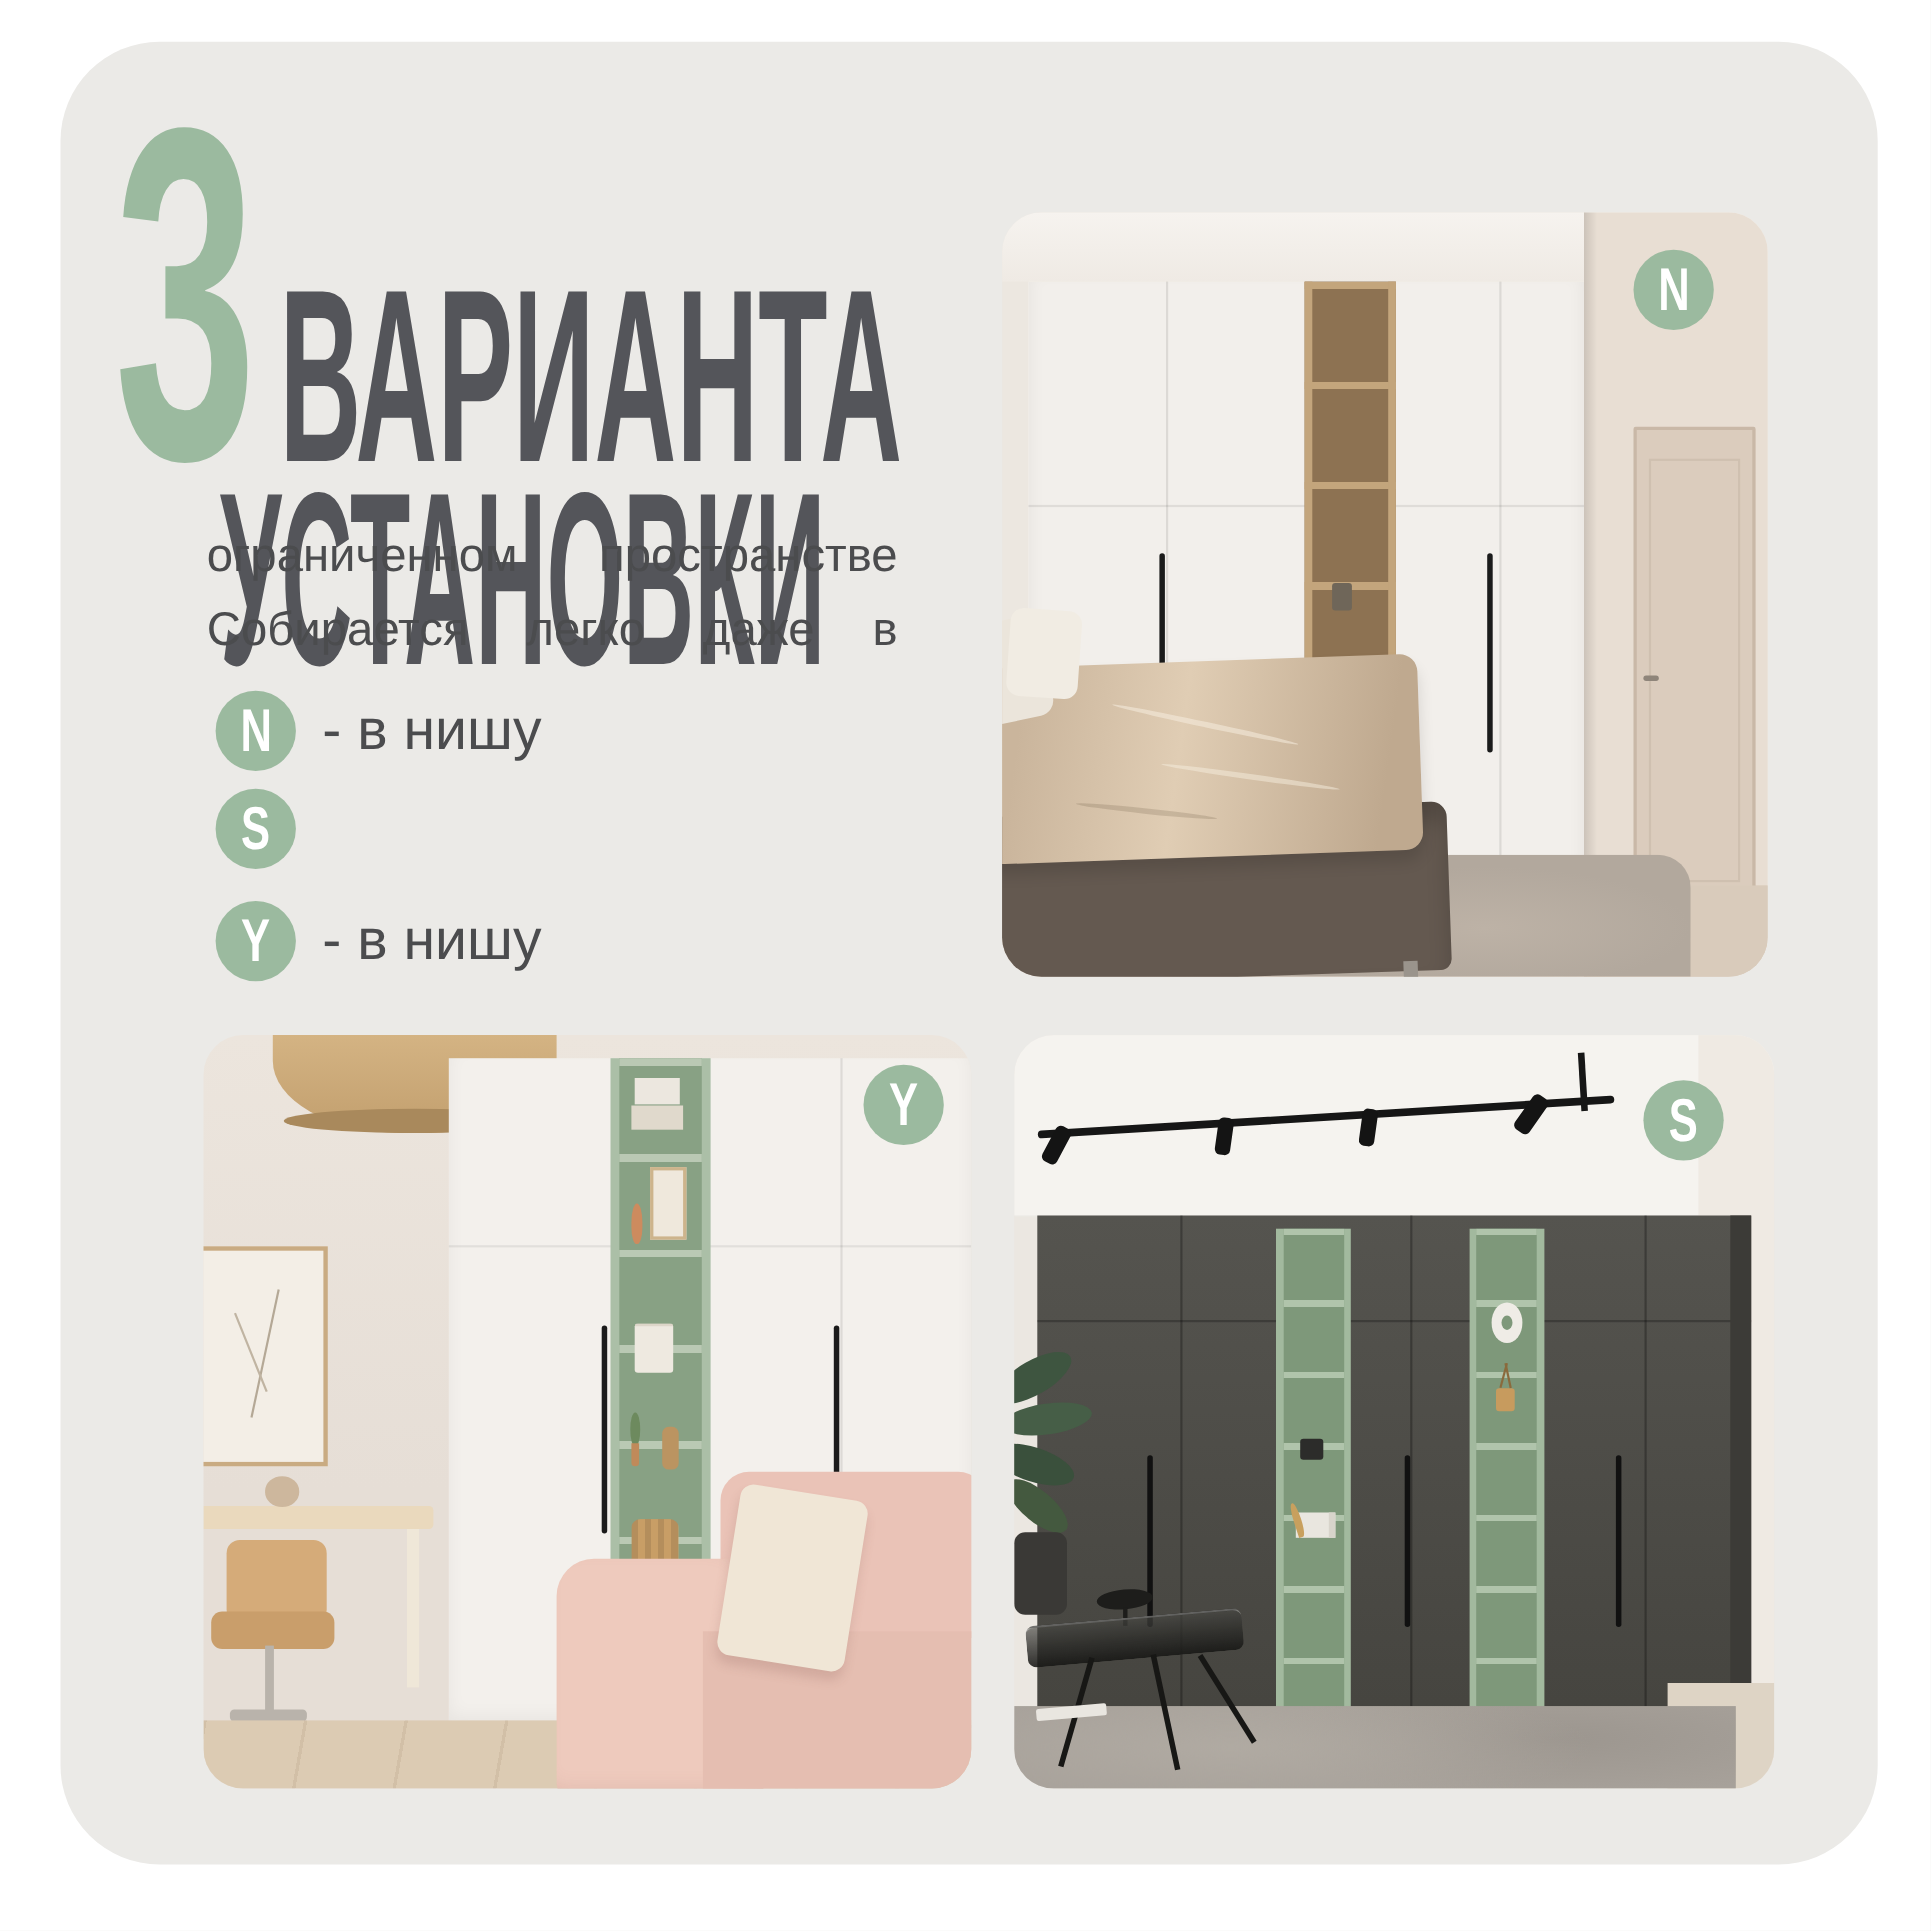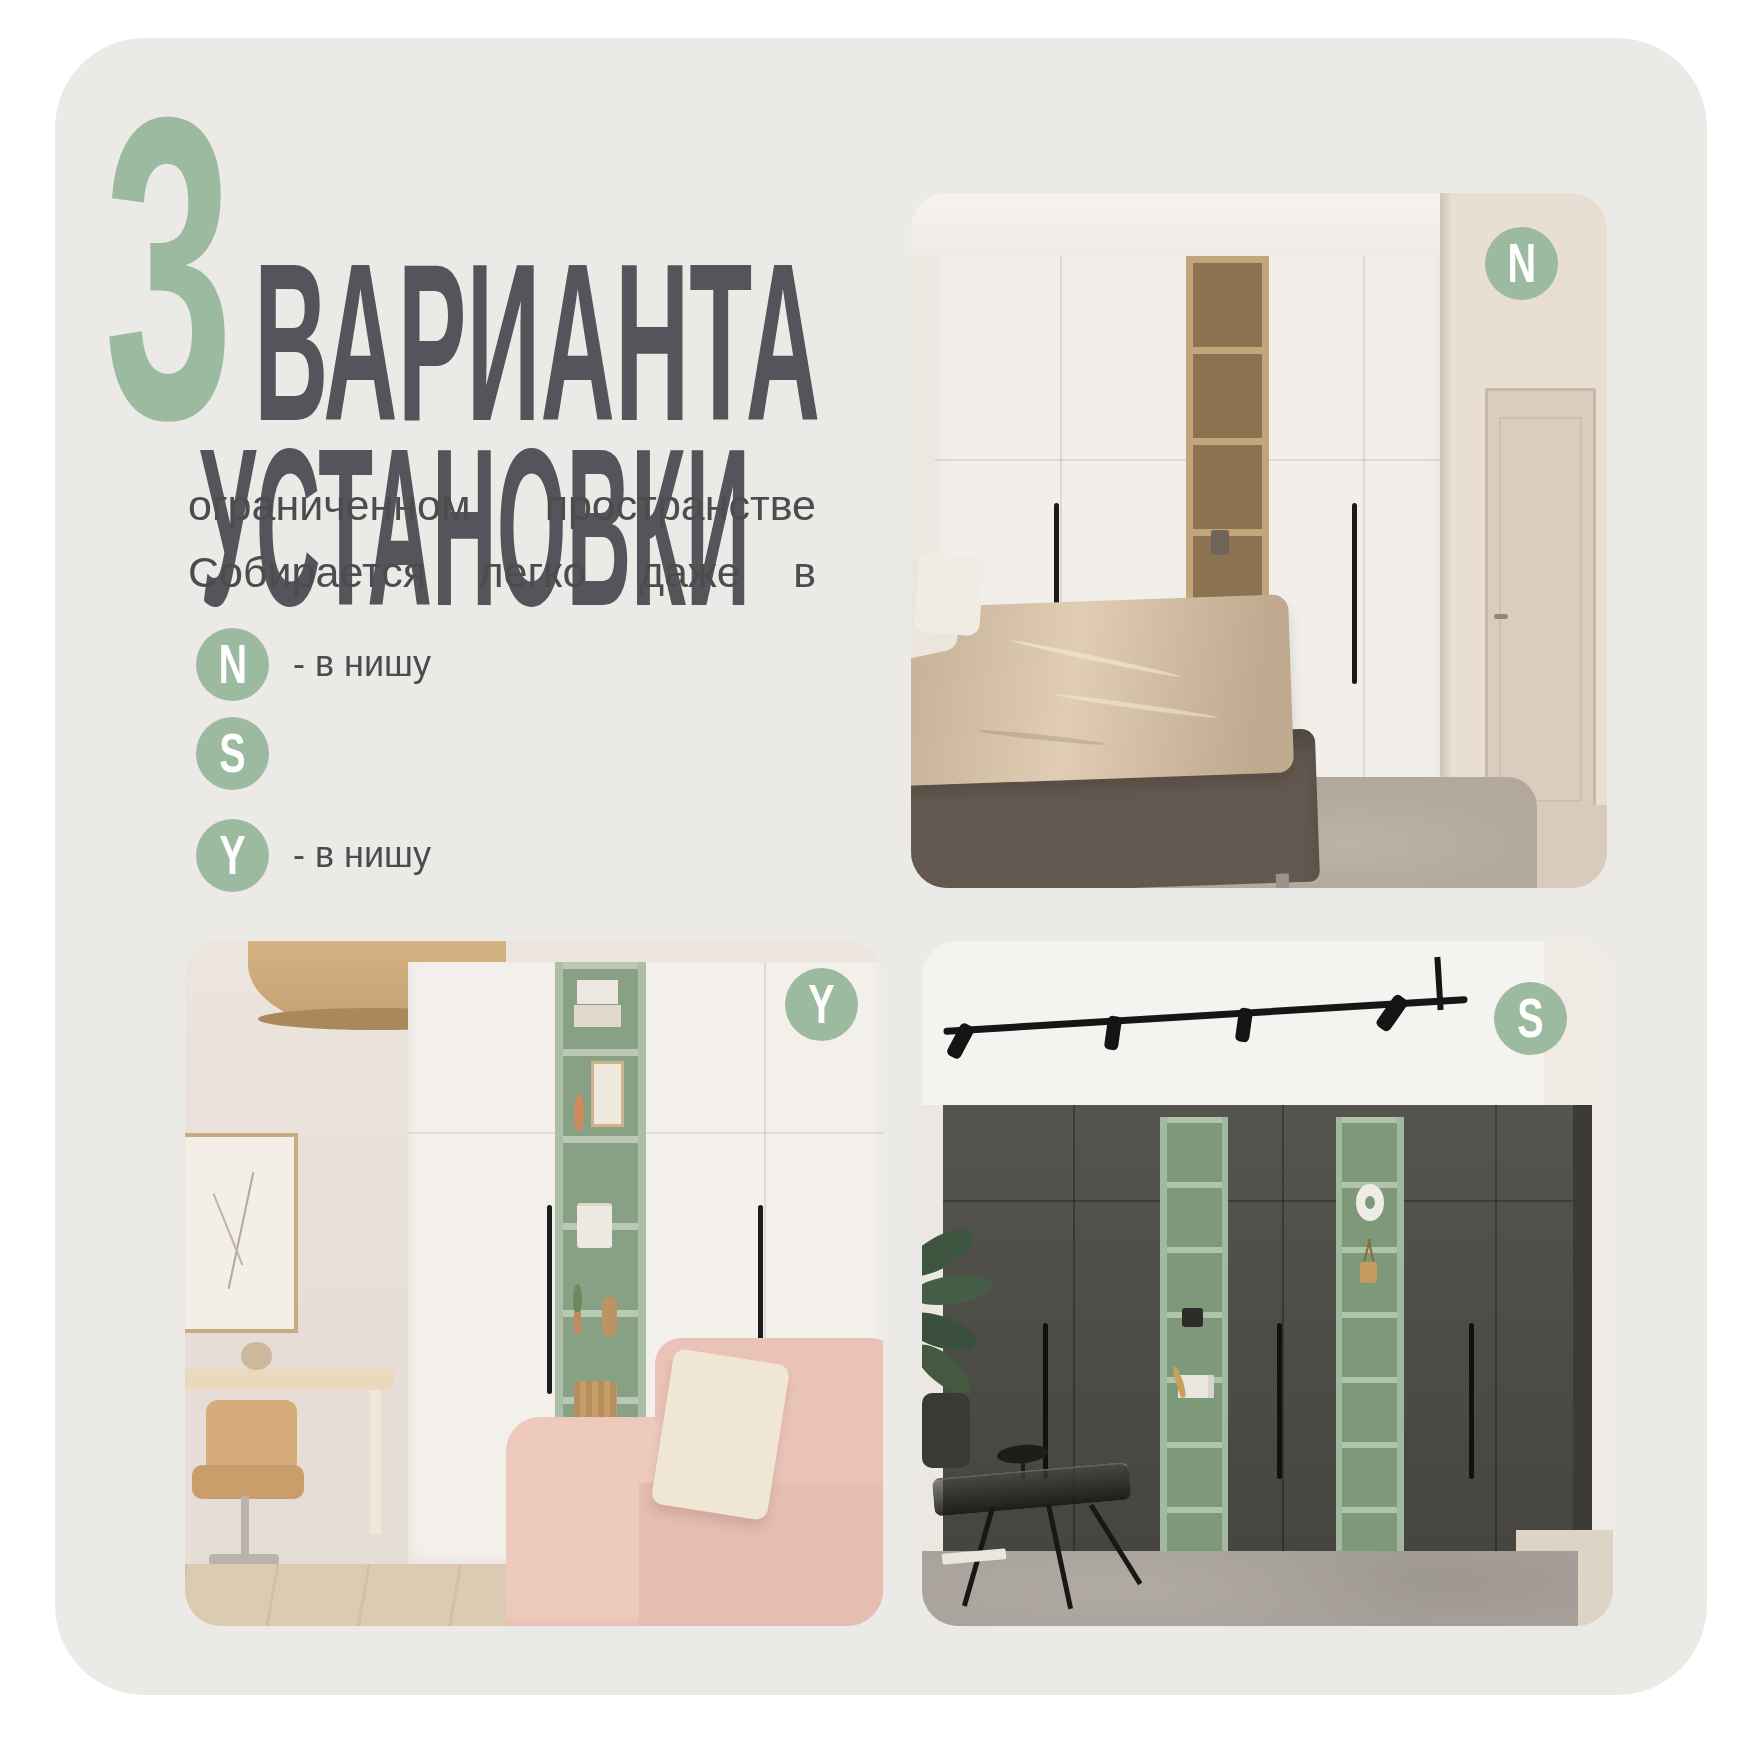--- a/index.html
+++ b/index.html
@@ -13,21 +13,21 @@
   .title-line{position:absolute;font-weight:700;color:#54555A;white-space:nowrap;transform-origin:left top;}
   .title-l1{left:254px;top:230px;font-size:224px;line-height:224px;transform:scaleX(.46);}
   .title-l2{left:200px;top:415px;font-size:224px;line-height:224px;transform:scaleX(.40);}
 
   
   .subtitle{position:absolute;left:188px;top:472px;width:628px;color:#4B4C4E;font-size:43px;}
   .sub-row{display:flex;justify-content:space-between;height:67px;align-items:center;white-space:nowrap;}
 
   
   .legend-row{position:absolute;left:196px;height:74px;display:flex;align-items:center;gap:24px;}
-  .legend-label{font-size:36px;color:#4B4C4E;white-space:nowrap;}
+  .legend-label{font-size:52px;color:#4B4C4E;white-space:nowrap;}
   .badge{width:73px;height:73px;border-radius:50%;background:#9BBA9F;display:flex;align-items:center;justify-content:center;flex:0 0 auto;}
   .badge span{font-weight:700;font-size:55px;line-height:1;color:#ffffff;transform:scaleX(.72);}
 
   
   .photo{position:absolute;border-radius:36px;overflow:hidden;}
   .photo *{position:absolute;}
   .photo-badge{position:absolute;}
   .seam-v{width:2px;top:0;bottom:0;background:rgba(0,0,0,.09);}
   .seam-v-dark{width:2px;top:0;bottom:0;background:rgba(0,0,0,.28);}
   .handle{width:5px;background:#1b1b1b;border-radius:3px;}

